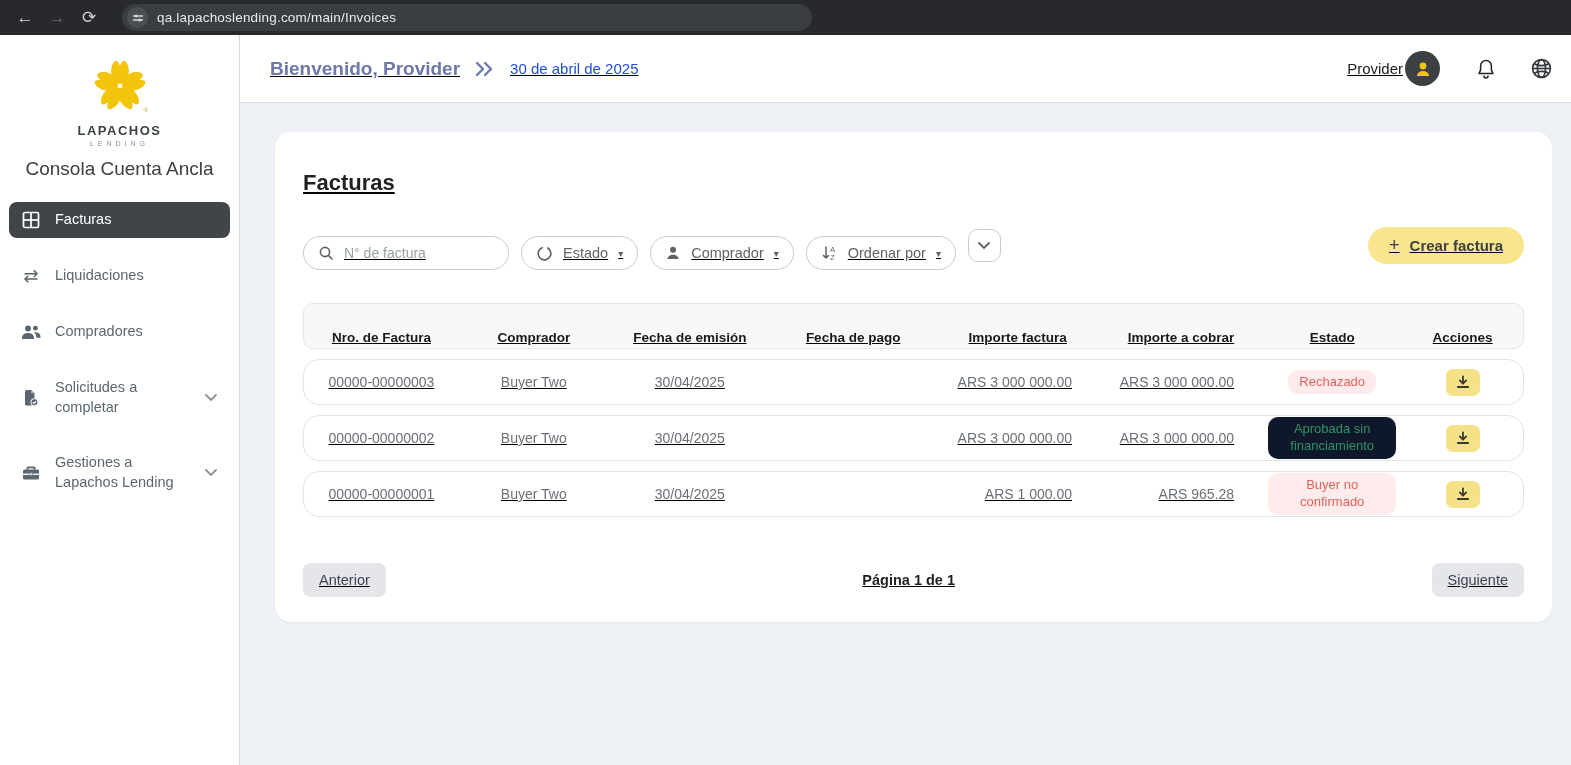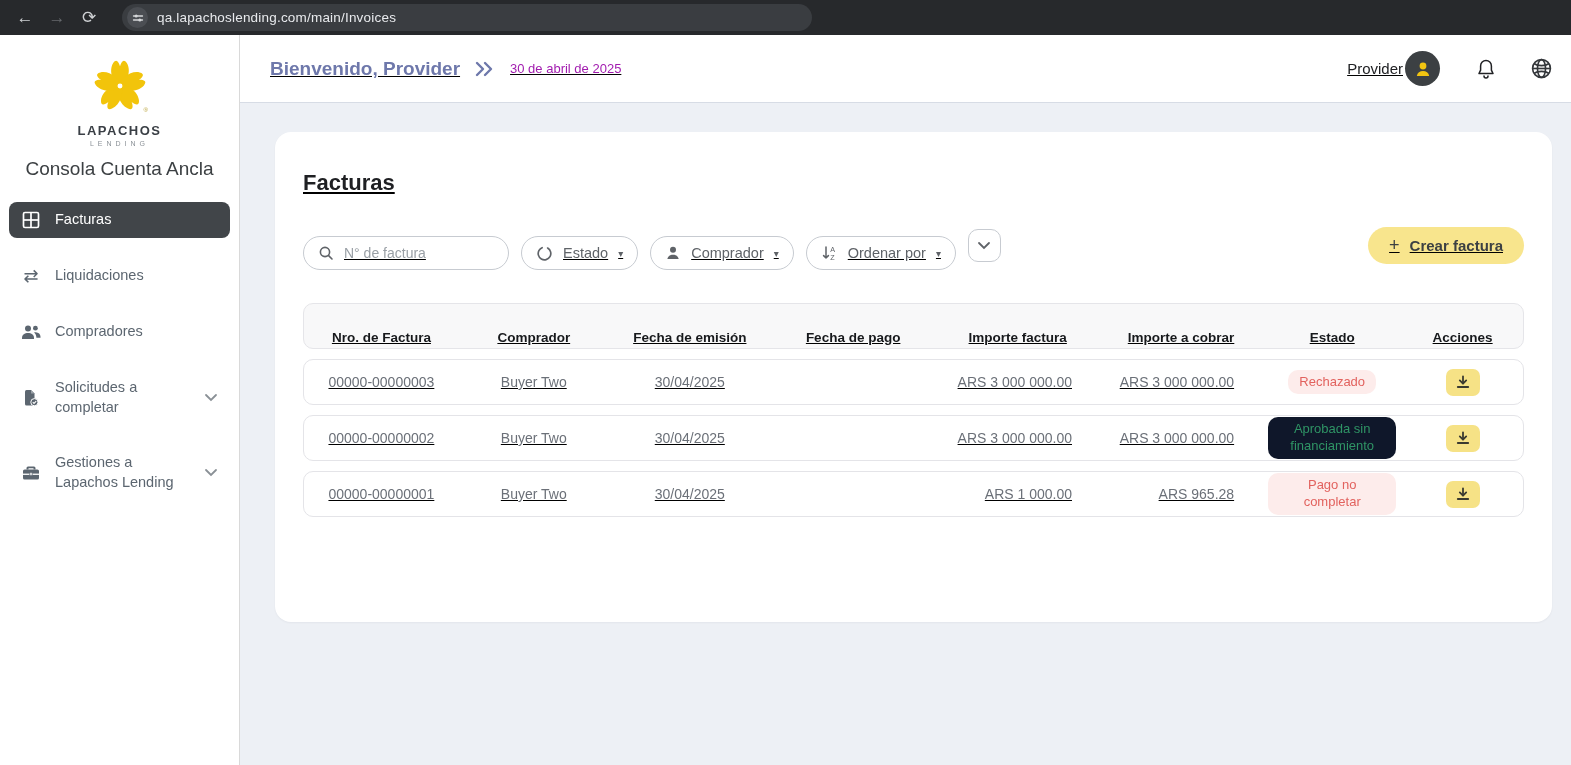--- a/index.html
+++ b/index.html
@@ -36,21 +36,21 @@
   .nav-item.active { background:#414549; color:#ffffff; }
   .nav-item .lbl { max-width:152px; line-height:1.35; }
   .nav-item .chev { margin-left:auto; display:flex; }
   .swap-glyph { font-size:18px; line-height:1; color:#5c6670; }
 
   
   .topbar { height:68px; background:#fff; border-bottom:1px solid #d7dce5;
     display:flex; align-items:center; padding:0 14px 0 30px; }
   .welcome { color:#6e78ab; font-size:19px; font-weight:700; }
   .dbl-chev { margin:0 16px 0 14px; display:flex; }
-  .hdr-date { color:#a21caf; font-size:13px; }
+  .hdr-date { color:#1d4ed8; font-size:15px; }
   .user-cluster { margin-left:auto; display:flex; align-items:center; }
   .user-name { color:#202124; font-size:15px; margin-right:2px; }
   .avatar { width:35px; height:35px; border-radius:50%; background:#3c4043;
     display:flex; align-items:center; justify-content:center; cursor:pointer; }
   .bell-wrap { margin-left:36px; cursor:pointer; display:flex; }
   .globe-wrap { margin-left:34px; margin-right:4px; cursor:pointer; display:flex; }
 
   
   .content { flex:1; background:#edf0f5; }
   .card { margin:29px 19px 0 35px; height:490px; background:#fff; border-radius:16px;
@@ -75,21 +75,21 @@
   .plus-glyph { font-size:18px; font-weight:400; }
 
   
   .tgrid { display:grid;
     grid-template-columns:12.7% 12.3% 13.3% 13.5% 13.5% 13.3% 11.5% 9.9%;
     align-items:center; }
   .thead { margin-top:33px; height:46px; background:#f8f8f9; border:1px solid #e5e5e9;
     border-radius:10px; font-size:13.5px; font-weight:700; color:#17191c; }
   .th { text-align:center;margin-top:22px; }
   .trow { margin-top:10px; height:46px; background:#fff; border:1px solid #e4e4e8;
-    border-radius:10px; font-size:14px; color:#6b7078; }
+    border-radius:16px; font-size:14px; color:#6b7078; }
   .td-c { text-align:center; }
   .td-r { text-align:right; padding-right:28px; }
   .badge { display:inline-block; padding:4px 11px; border-radius:10px; font-size:13px;
     line-height:1.3; max-width:128px; }
   .badge.red { background:#fdeceb; color:#e2625e; }
   .badge.green { background:#0f172a; color:#2f9465; }
   .dl-btn { width:34px; height:27px; border:none; border-radius:7px; background:#f6e286;
     display:inline-flex; align-items:center; justify-content:center; cursor:pointer; }
 
   
@@ -352,28 +352,33 @@
           </div>
         </div>
 
         <div class="tgrid trow">
           <div class="td-c">00000-00000001</div>
           <div class="td-c">Buyer Two</div>
           <div class="td-c">30/04/2025</div>
           <div class="td-c"></div>
           <div class="td-r">ARS 1 000.00</div>
           <div class="td-r">ARS 965.28</div>
-          <div class="td-c"><span class="badge red">Pago no completar</span></div>
+          <div class="td-c"><span class="badge red">Buyer no confirmado</span></div>
           <div class="td-c">
             <button class="dl-btn">
               <svg width="14" height="14" viewBox="0 0 14 14" fill="none" stroke="#3a3a30" stroke-width="1.8" stroke-linecap="round" stroke-linejoin="round">
                   <path d="M7 1.5v6.8"></path>
                   <path d="M3.8 5.4 7 8.6l3.2-3.2"></path>
                   <path d="M1.8 12h10.4"></path>
                 </svg>
             </button>
           </div>
         </div>
 
+        <div class="pager">
+          <button class="page-btn">Anterior</button>
+          <span class="page-info">Página 1 de 1</span>
+          <button class="page-btn">Siguiente</button>
+        </div>
       </div>
     </main>
   </div>
 </div>
 
 </body></html>

